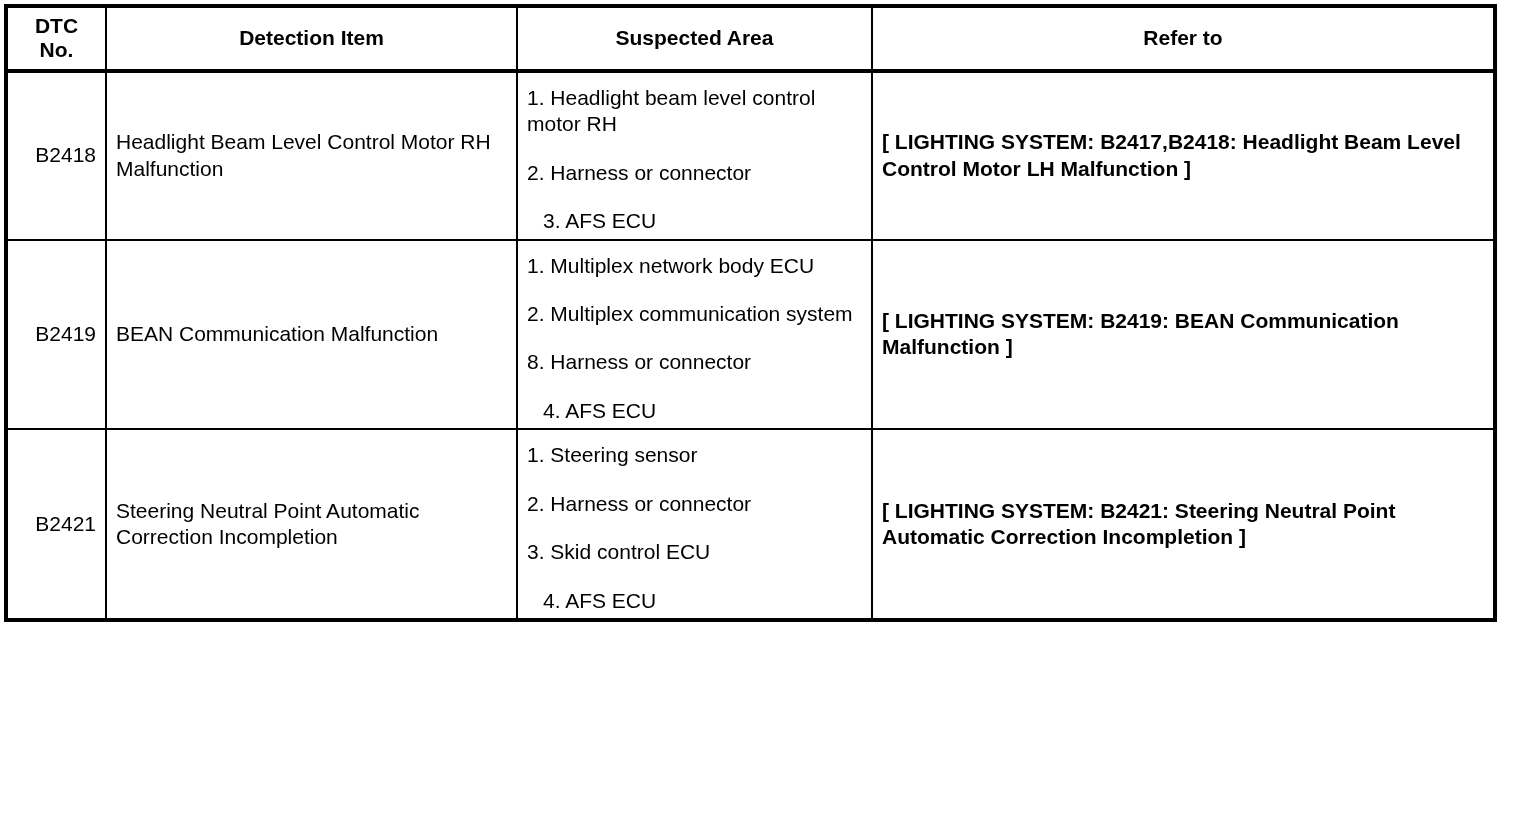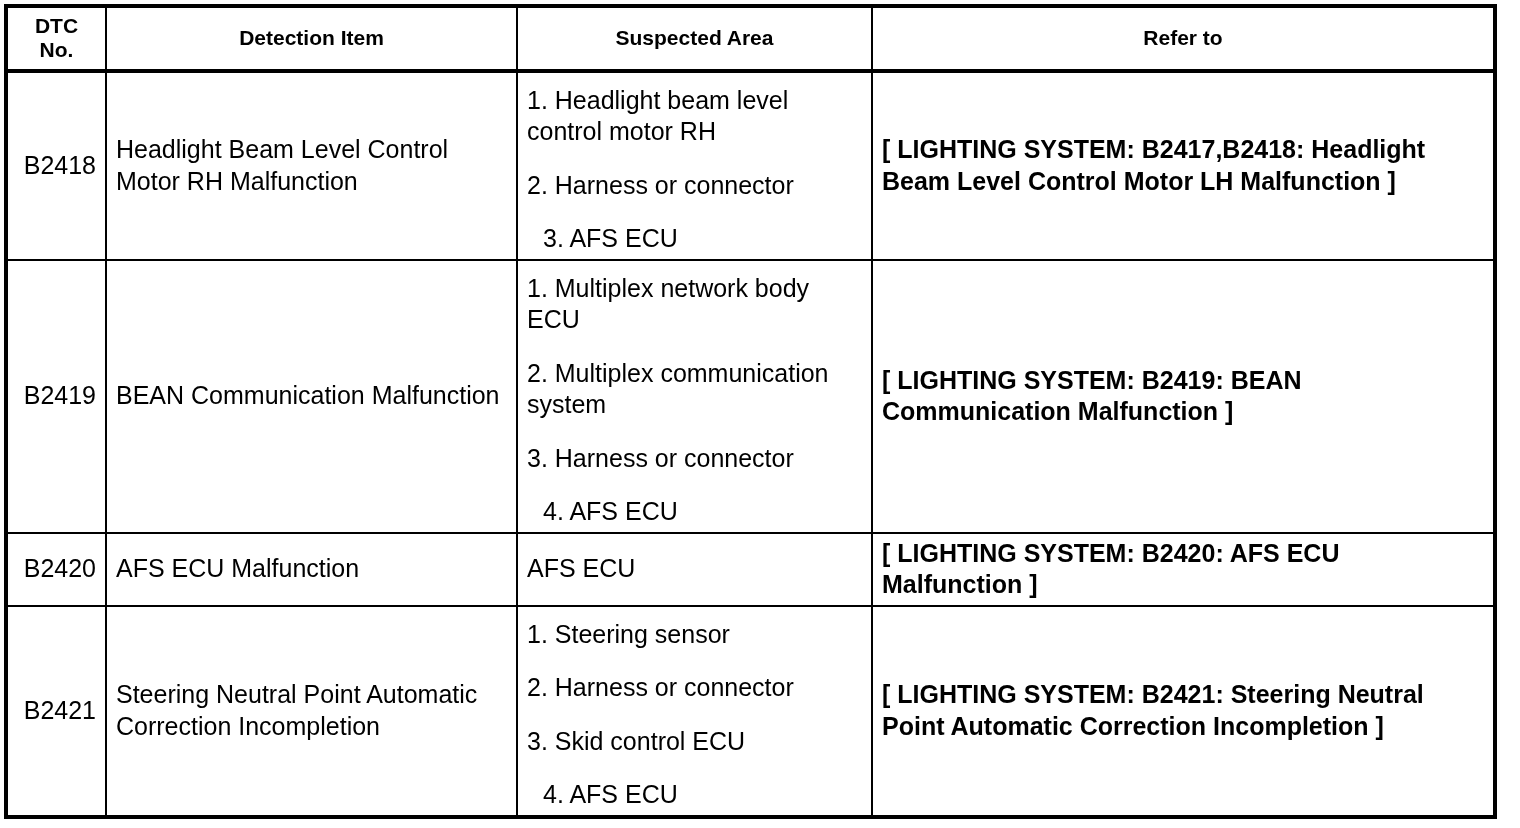--- a/index.html
+++ b/index.html
@@ -50,21 +50,21 @@
     height: 62px;
     box-sizing: border-box;
     line-height: 1.16;
   }
   thead th:last-child { border-right: none; }
 
   
   tbody td {
     border-right: 2px solid #000000;
     border-bottom: 2px solid #000000;
-    font-size: 25px;
+    font-size: 21px;
     vertical-align: middle;
     padding: 4px 9px;
     box-sizing: border-box;
     line-height: 1.26;
   }
   tbody td:last-child { border-right: none; }
   tbody tr:last-child td { border-bottom: none; }
 
   td.cell-dtc {
     text-align: right;
@@ -138,33 +138,25 @@
           </td>
           <td class="cell-refer">[ LIGHTING SYSTEM: B2417,B2418: Headlight Beam Level Control Motor LH Malfunction ]</td>
         </tr>
         <tr>
           <td class="cell-dtc">B2419</td>
           <td class="cell-item">BEAN Communication Malfunction</td>
           <td class="cell-area">
             <ul class="area-list">
               <li>1. Multiplex network body ECU</li>
               <li>2. Multiplex communication system</li>
-              <li>3. Harness or connector</li>
+              <li>8. Harness or connector</li>
               <li>4. AFS ECU</li>
             </ul>
           </td>
           <td class="cell-refer">[ LIGHTING SYSTEM: B2419: BEAN Communication Malfunction ]</td>
-        </tr>
-        <tr class="row-compact">
-          <td class="cell-dtc">B2420</td>
-          <td class="cell-item">AFS ECU Malfunction</td>
-          <td class="cell-area">
-            <div class="plain-area">AFS ECU</div>
-          </td>
-          <td class="cell-refer">[ LIGHTING SYSTEM: B2420: AFS ECU Malfunction ]</td>
         </tr>
         <tr>
           <td class="cell-dtc">B2421</td>
           <td class="cell-item">Steering Neutral Point Automatic Correction Incompletion</td>
           <td class="cell-area">
             <ul class="area-list">
               <li>1. Steering sensor</li>
               <li>2. Harness or connector</li>
               <li>3. Skid control ECU</li>
               <li>4. AFS ECU</li>

